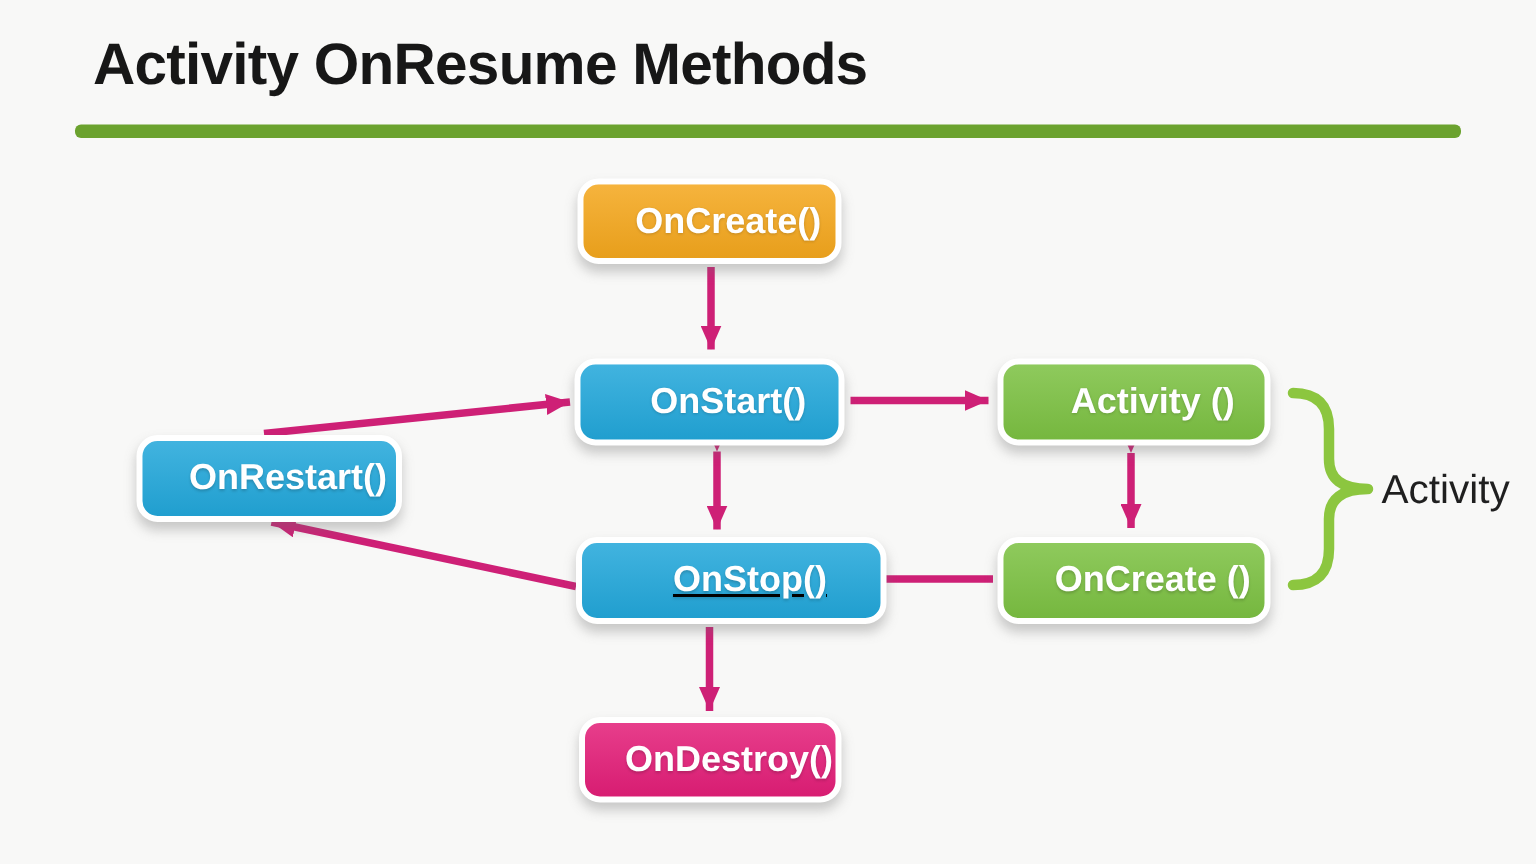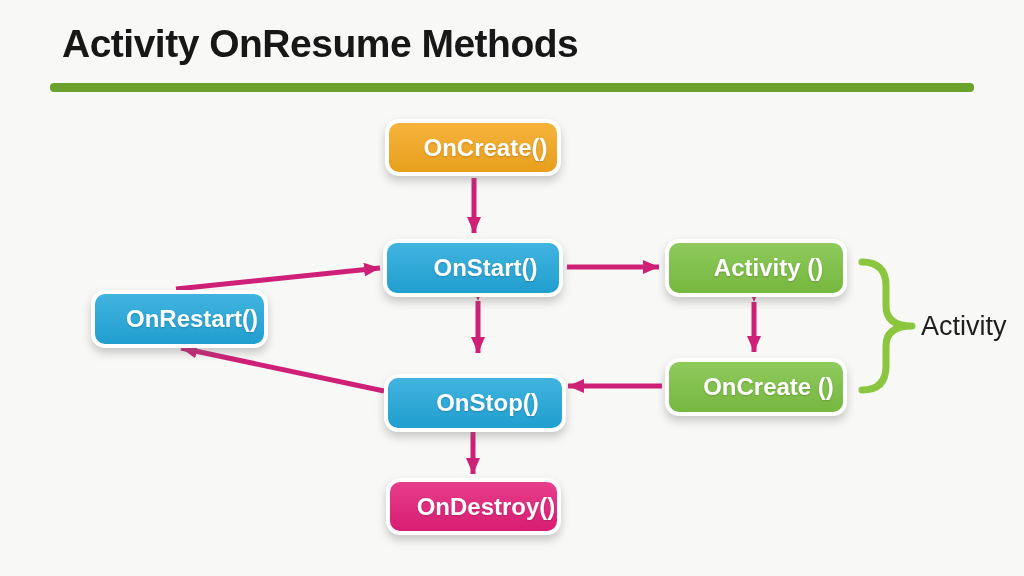--- a/index.html
+++ b/index.html
@@ -34,21 +34,21 @@
     text-shadow:0 1px 2px rgba(0,0,0,.18);white-space:pre;
   }
   .node.amber{background-color:var(--node-create,#f4a71d);}
   .node.blue{background-color:var(--node-blue,#22a7da);}
   .node.green{background-color:var(--node-green,#7cc142);}
   .node.pink{background-color:var(--node-destroy,#e31e78);justify-content:center;}
   #node-oncreate {left:385px;top:119px;width:176px;height:57px;}
   #node-onstart  {left:383px;top:239px;width:180px;height:58px;}
   #node-onresume {left:665px;top:239px;width:182px;height:58px;}
   #node-onrestart{left:91px; top:290px;width:177px;height:58px;}
-  #node-onstop   {left:384px;top:374px;width:182px;height:58px;}
+  #node-onstop   {left:384px;top:358px;width:207px;height:58px;text-decoration:underline;}
   #node-onpause  {left:665px;top:358px;width:182px;height:58px;}
   #node-ondestroy{left:386px;top:478px;width:175px;height:57px;}
   .visible-label{
     position:absolute;left:921px;top:311px;
     font-size:27px;color:#1f1f1f;font-weight:normal;
   }
 </style>
 </head>
 <body>
 

